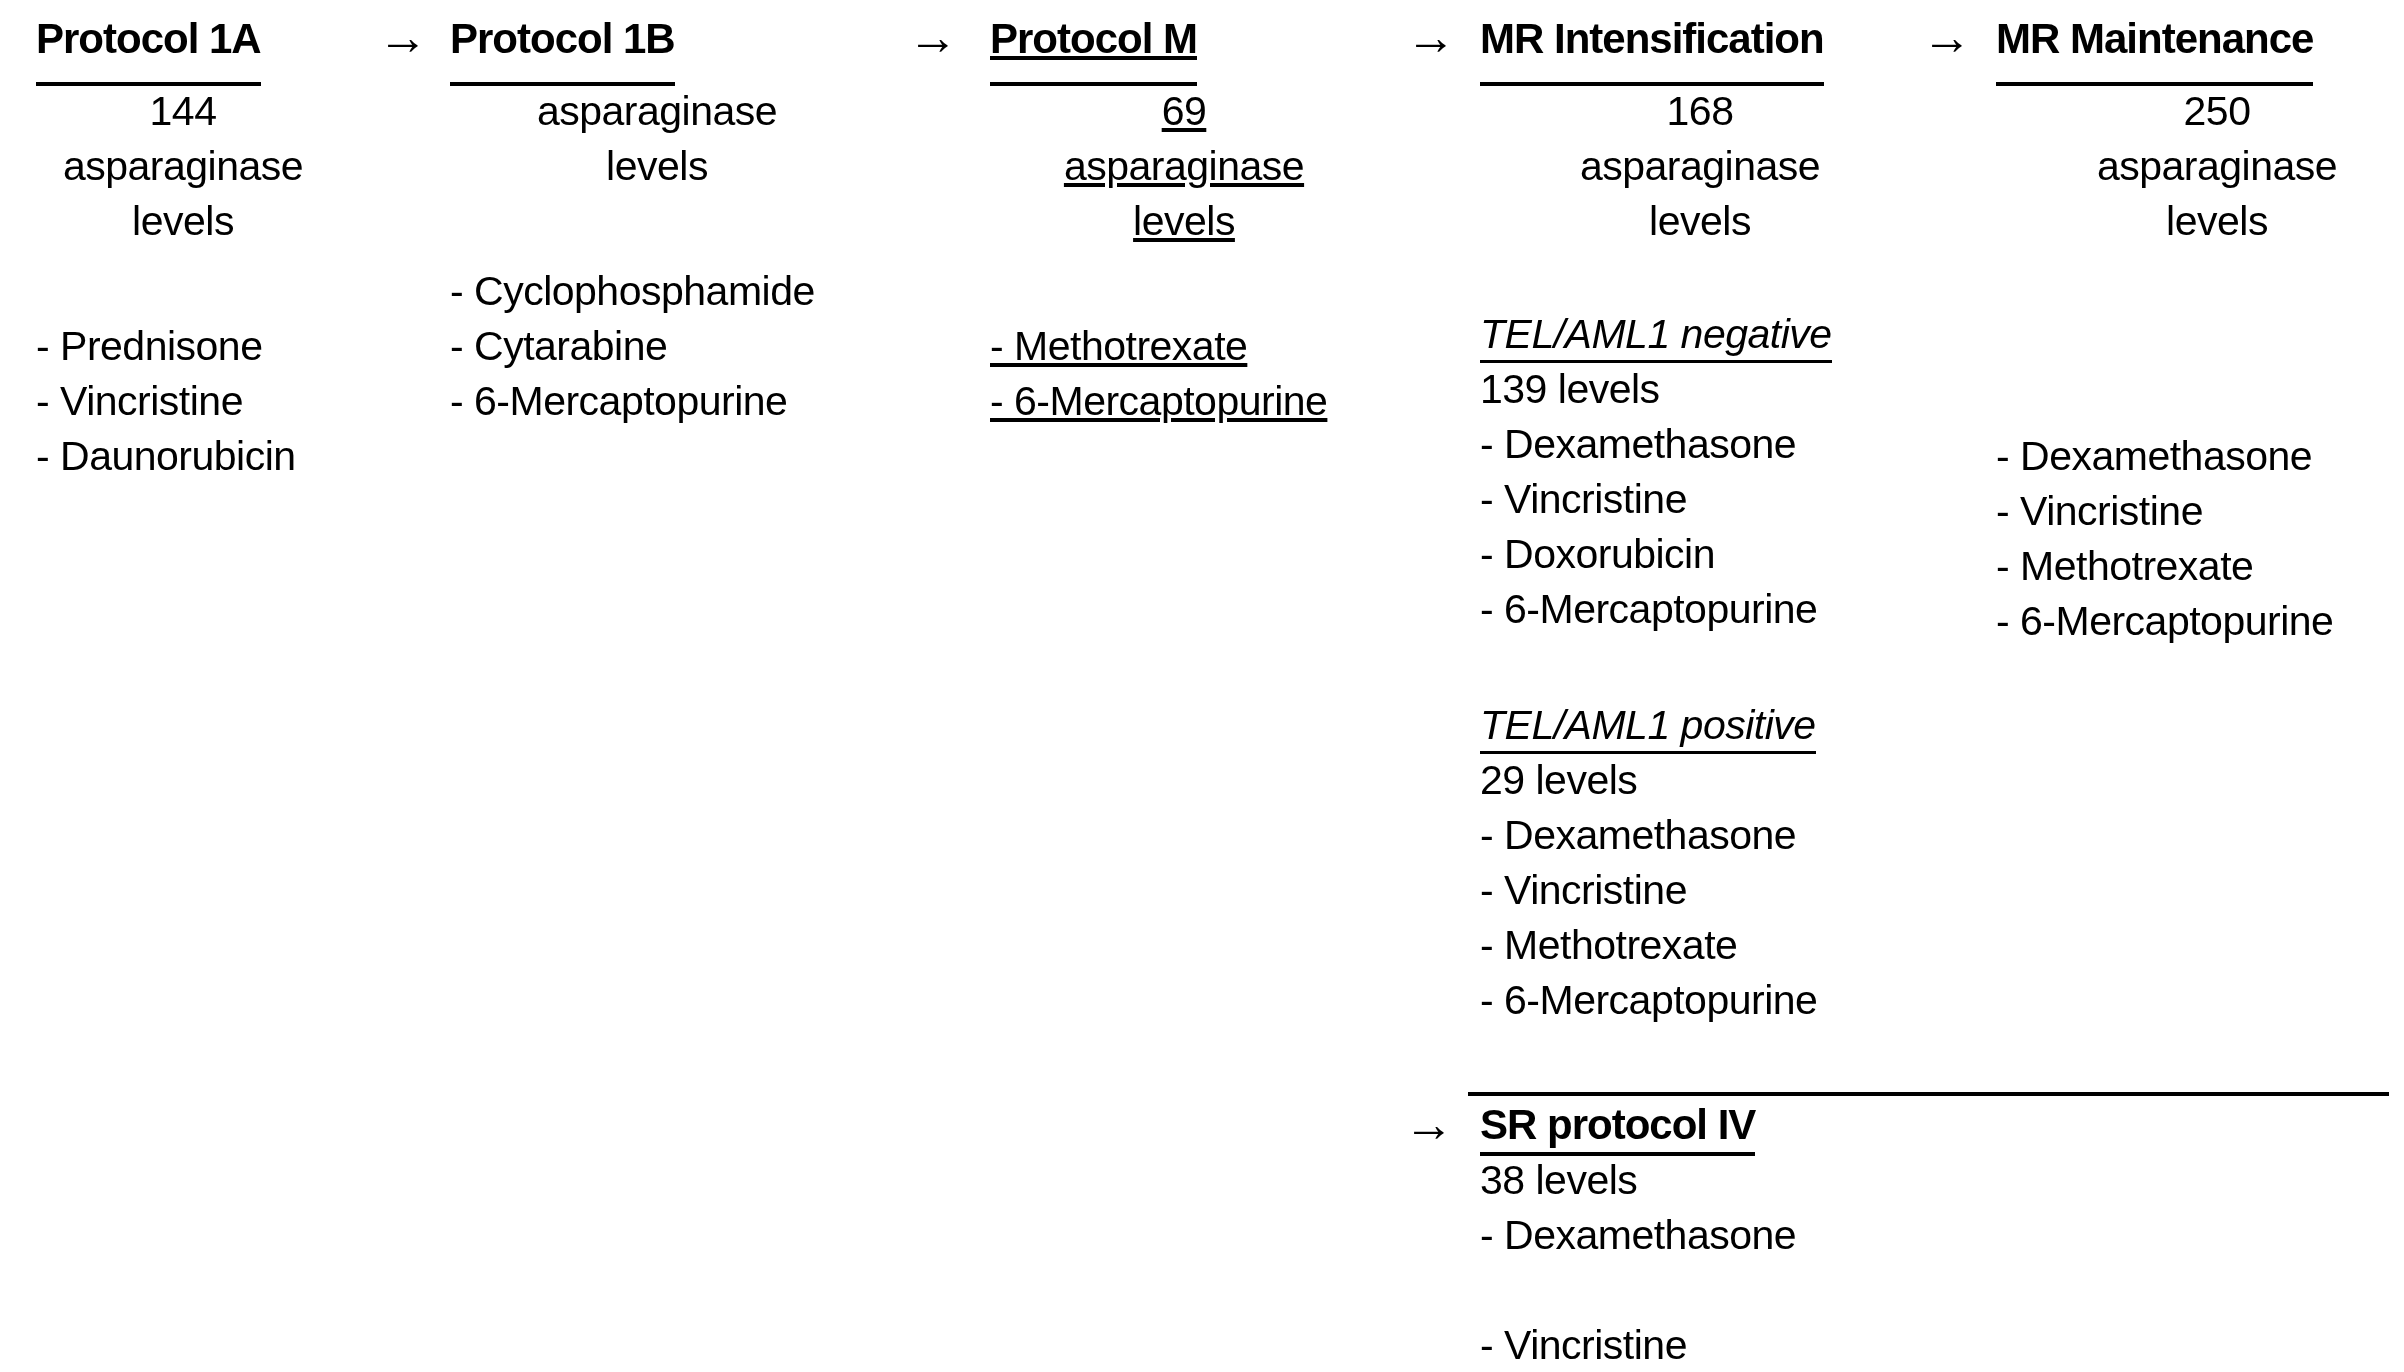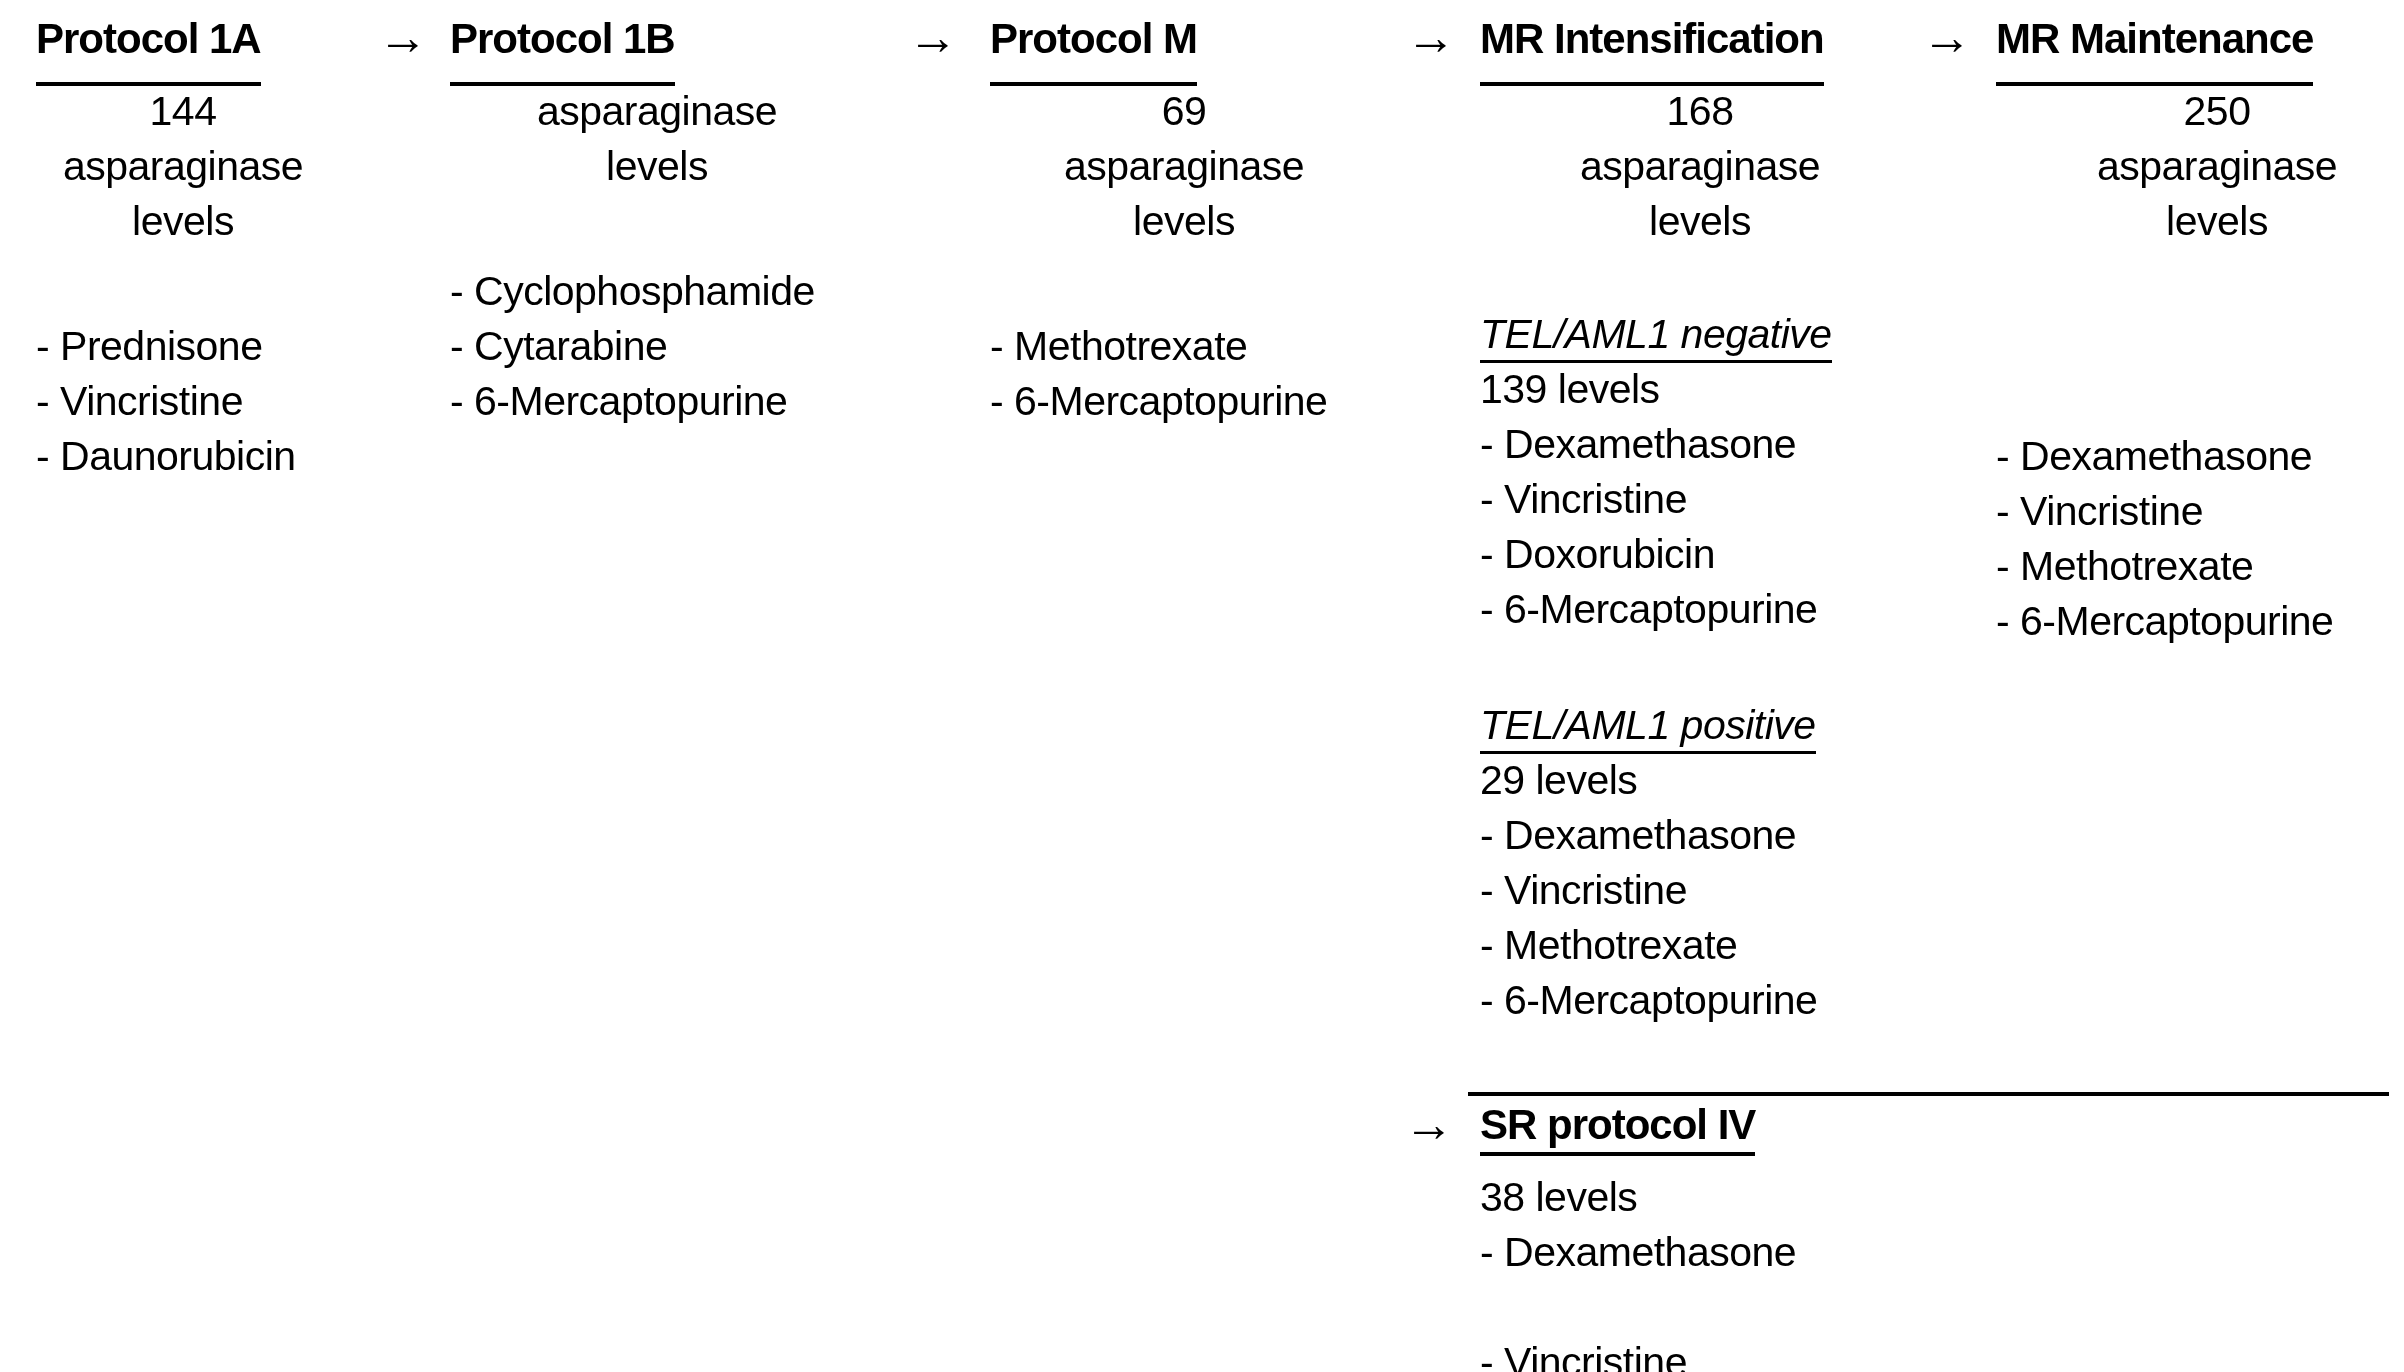--- a/index.html
+++ b/index.html
@@ -22,21 +22,21 @@
   .stats div { white-space:nowrap; }
   .drugs div, .sub-drugs div { white-space:nowrap; }
   .drugs.c123 { margin-top:70px; }
   .drugs.c5 { margin-top:180px; }
   .subsection.first { margin-top:58px; }
   .subsection.second { margin-top:61px; }
   .sub-head { font-style:italic; line-height:55px; white-space:nowrap; }
   .sub-head .u { border-bottom:3px solid #000; padding-bottom:3px; }
   .sub-count { white-space:nowrap; }
   .branch { margin-top:72px; }
-  .b-title { font-weight:700; font-size:42px; line-height:50px; margin-bottom:20px; letter-spacing:-1px; white-space:nowrap; }
+  .b-title { font-weight:700; font-size:42px; line-height:50px; margin-bottom:3px; letter-spacing:-1px; white-space:nowrap; }
   .b-title .u { border-bottom:4px solid #000; padding-bottom:4px; }
   .arrow {
     position:absolute;
     font-size:50px; line-height:50px; font-weight:600;
     white-space:nowrap;
   }
   .branch-line {
     position:absolute;
     left:1468px; top:1092px;
     width:921px; height:4px;
@@ -73,21 +73,21 @@
         <div>asparaginase</div>
         <div>levels</div>
       </div>
     <div class="drugs c123">
         <div>- Cyclophosphamide</div>
         <div>- Cytarabine</div>
         <div>- 6-Mercaptopurine</div>
       </div>
   </div>
 
-  <div class="col" style="left:990px; width:388px;">
+  <div class="col" style="left:990px; width:388px;text-decoration:underline;">
     <div class="title"><span class="u">Protocol M</span></div>
     <div class="stats">
         <div>69</div>
         <div>asparaginase</div>
         <div>levels</div>
       </div>
     <div class="drugs c123">
         <div>- Methotrexate</div>
         <div>- 6-Mercaptopurine</div>
       </div>

